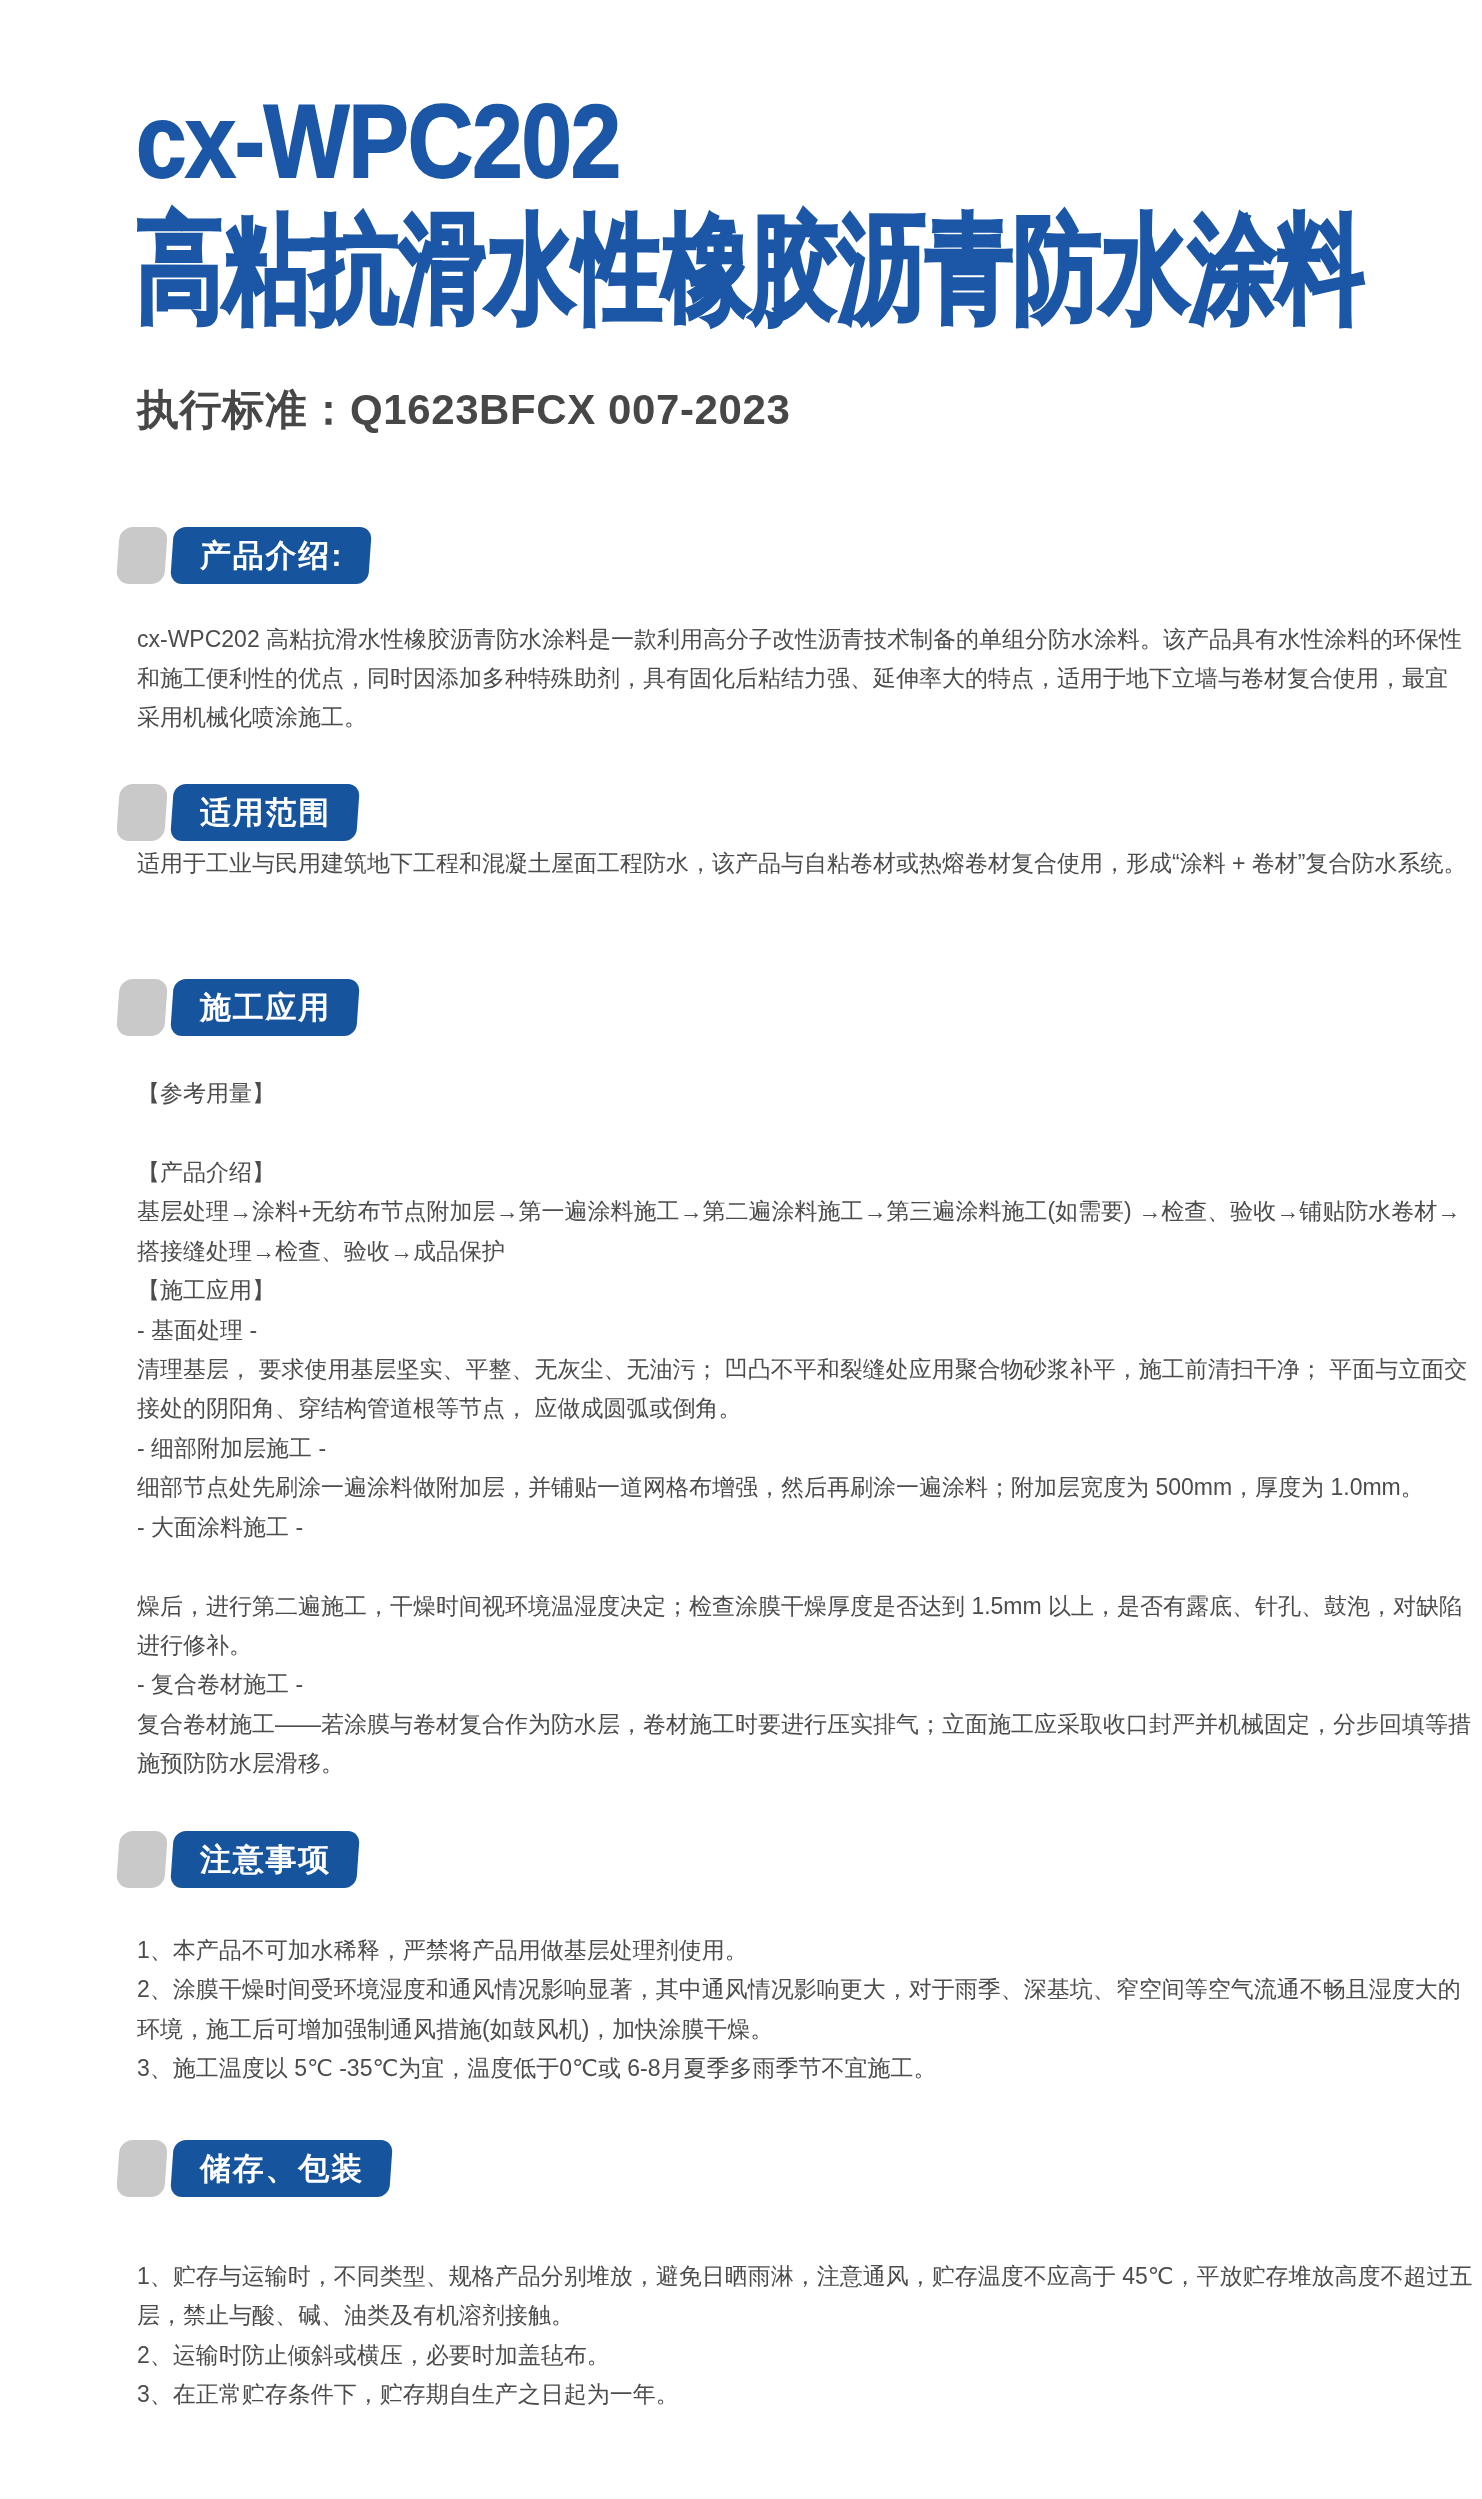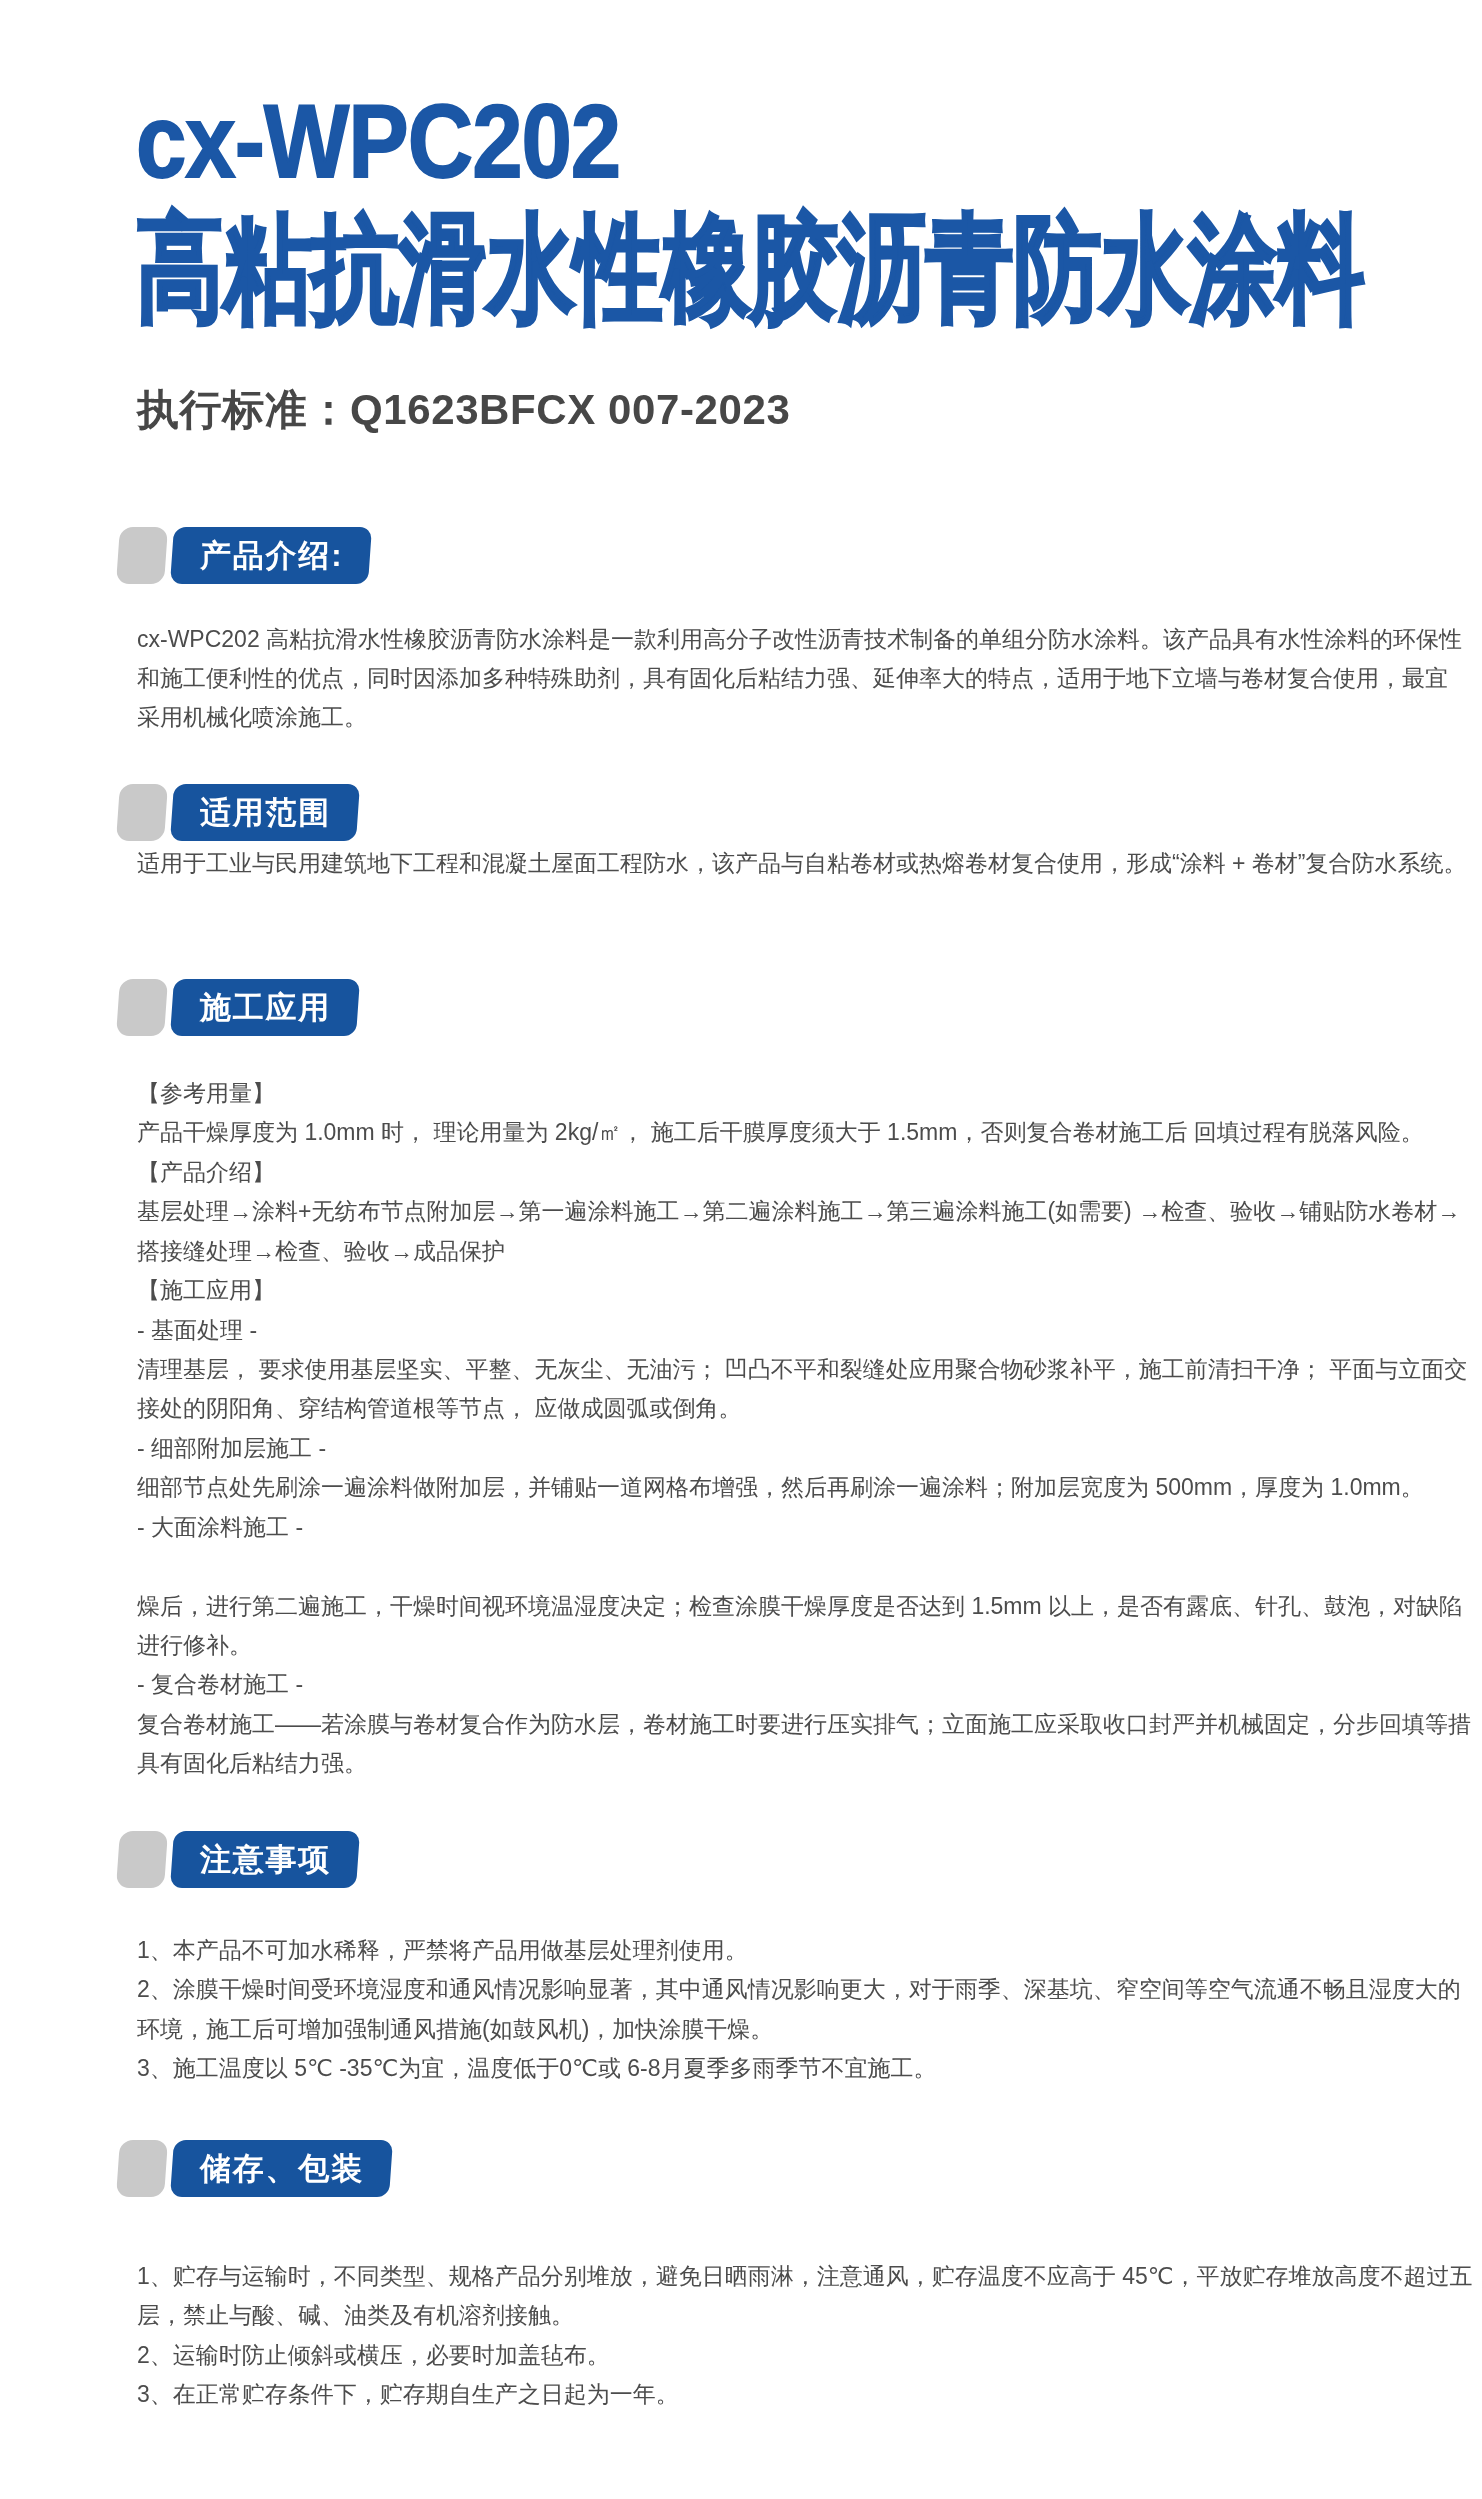--- a/index.html
+++ b/index.html
@@ -83,36 +83,35 @@
   </div>
   <div class="bl" style="top:849px">适用于工业与民用建筑地下工程和混凝土屋面工程防水，该产品与自粘卷材或热熔卷材复合使用，形成“涂料 + 卷材”复合防水系统。</div>
 
   <div class="sec" style="top:979px">
     <div class="chip"></div>
     <div class="badge">
       <span>施工应用</span>
     </div>
   </div>
   <div class="bl" style="top:1079px">【参考用量】</div>
-  <div class="bl" style="top:1118px">产品干燥厚度为 1.0mm 时， 理论用量为 2kg/㎡， 施工后干膜厚度须大于 1.5mm，否则复合卷材施工后 回填过程有脱落风险。</div>
   <div class="bl" style="top:1158px">【产品介绍】</div>
   <div class="bl" style="top:1197px">基层处理→涂料+无纺布节点附加层→第一遍涂料施工→第二遍涂料施工→第三遍涂料施工(如需要) →检查、验收→铺贴防水卷材→</div>
   <div class="bl" style="top:1237px">搭接缝处理→检查、验收→成品保护</div>
   <div class="bl" style="top:1276px">【施工应用】</div>
   <div class="bl" style="top:1316px">- 基面处理 -</div>
   <div class="bl" style="top:1355px">清理基层， 要求使用基层坚实、平整、无灰尘、无油污； 凹凸不平和裂缝处应用聚合物砂浆补平，施工前清扫干净； 平面与立面交</div>
   <div class="bl" style="top:1394px">接处的阴阳角、穿结构管道根等节点， 应做成圆弧或倒角。</div>
   <div class="bl" style="top:1434px">- 细部附加层施工 -</div>
   <div class="bl" style="top:1473px">细部节点处先刷涂一遍涂料做附加层，并铺贴一道网格布增强，然后再刷涂一遍涂料；附加层宽度为 500mm，厚度为 1.0mm。</div>
   <div class="bl" style="top:1513px">- 大面涂料施工 -</div>
   <div class="bl" style="top:1592px">燥后，进行第二遍施工，干燥时间视环境温湿度决定；检查涂膜干燥厚度是否达到 1.5mm 以上，是否有露底、针孔、鼓泡，对缺陷</div>
   <div class="bl" style="top:1631px">进行修补。</div>
   <div class="bl" style="top:1670px">- 复合卷材施工 -</div>
   <div class="bl" style="top:1710px">复合卷材施工——若涂膜与卷材复合作为防水层，卷材施工时要进行压实排气；立面施工应采取收口封严并机械固定，分步回填等措</div>
-  <div class="bl" style="top:1749px">具有固化后粘结力强。</div>
+  <div class="bl" style="top:1749px">施预防防水层滑移。</div>
 
   <div class="sec" style="top:1831px">
     <div class="chip"></div>
     <div class="badge">
       <span>注意事项</span>
     </div>
   </div>
   <div class="bl" style="top:1936px">1、本产品不可加水稀释，严禁将产品用做基层处理剂使用。</div>
   <div class="bl" style="top:1975px">2、涂膜干燥时间受环境湿度和通风情况影响显著，其中通风情况影响更大，对于雨季、深基坑、窄空间等空气流通不畅且湿度大的</div>
   <div class="bl" style="top:2015px">环境，施工后可增加强制通风措施(如鼓风机)，加快涂膜干燥。</div>

